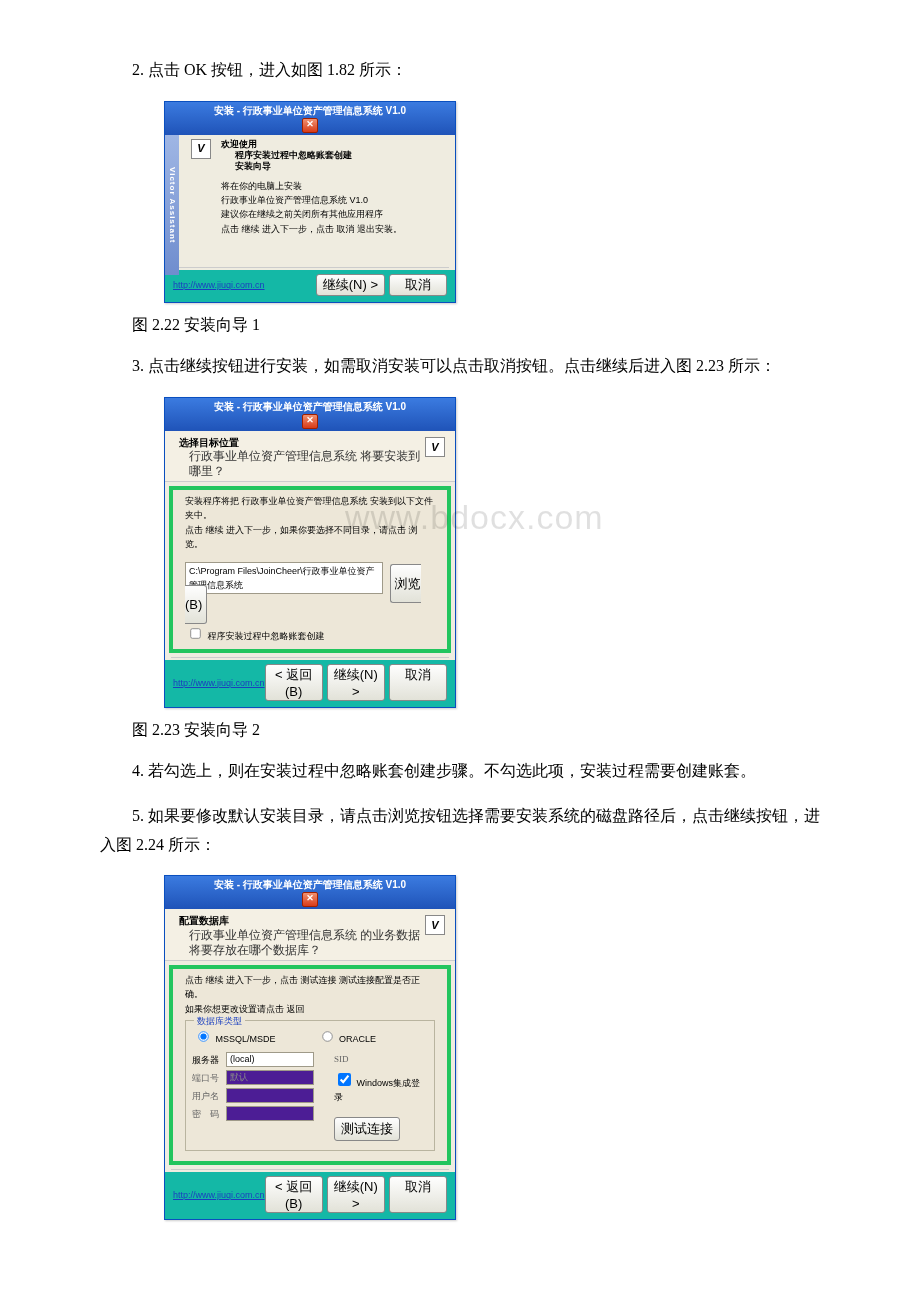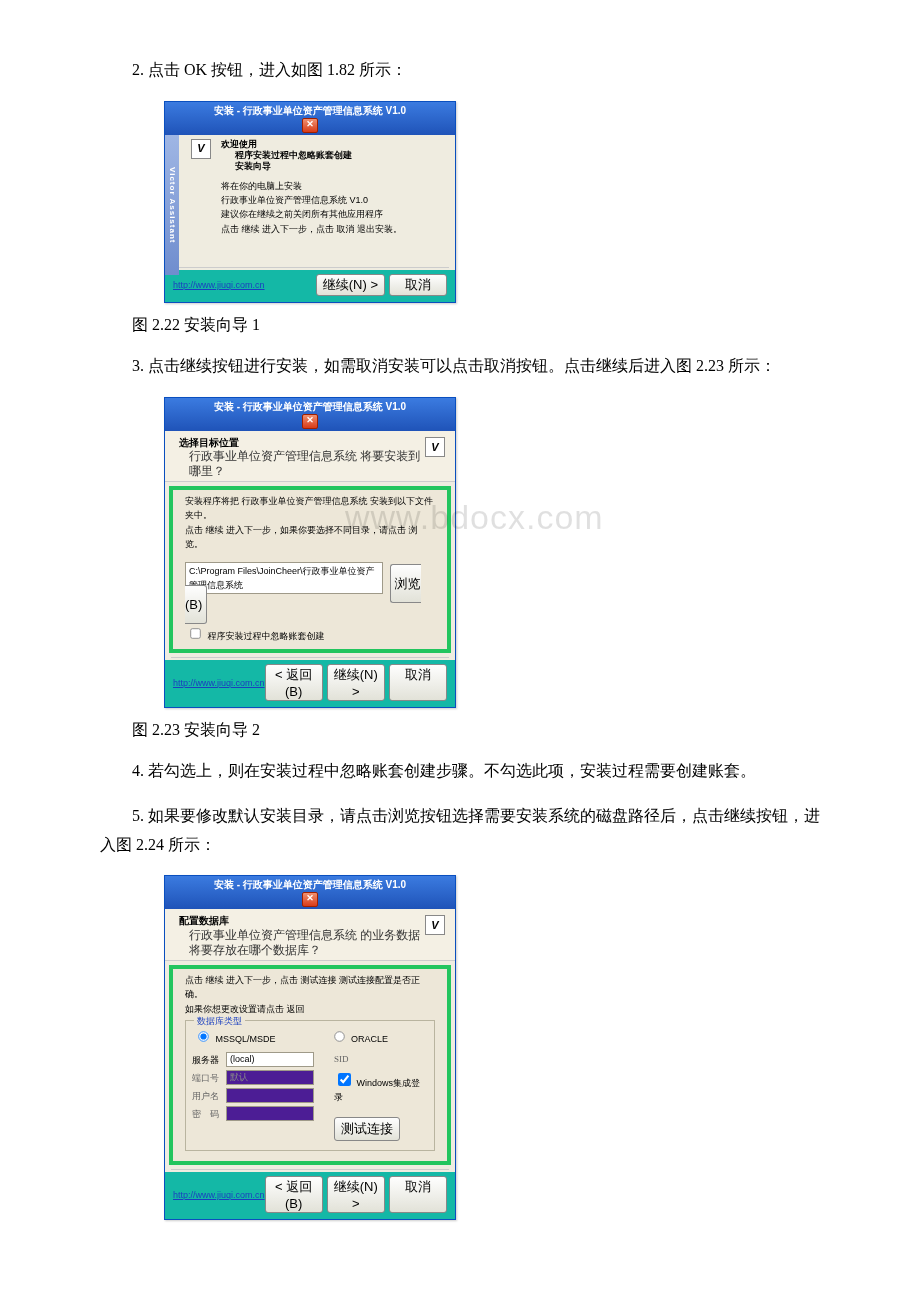--- a/index.html
+++ b/index.html
@@ -180,21 +180,21 @@
     position: relative;
   }
   .groupbox .legend {
     position: absolute;
     top: -7px;
     left: 8px;
     background: #EDE7D8;
     padding: 0 3px;
     color: #1a3fbf;
   }
-  .radio-row { display: flex; gap: 52px; margin: 3px 0; }
+  .radio-row { display: flex; gap: 40px; margin: 3px 0; }
   .radio-row input { transform: scale(.8); vertical-align: -1px; }
 
   .form-row {
     display: flex;
     align-items: center;
     font-size: 9px;
     margin: 3px 0;
     gap: 6px;
   }
   .form-row .lbl { width: 28px; color: #666; font-family: Liberation Serif, serif; }

